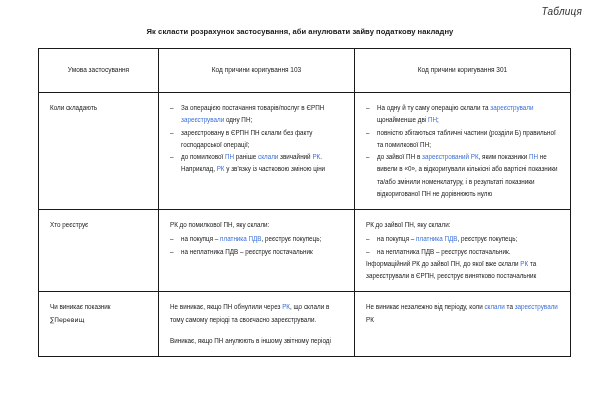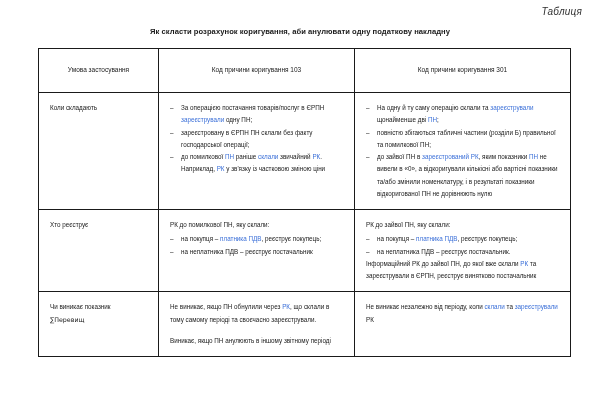--- a/index.html
+++ b/index.html
@@ -100,21 +100,21 @@
   .row-label { line-height: 1.95; }
   .sigma { font-family: "DejaVu Sans", sans-serif; }
 </style>
 </head>
 <body>
 
 <div class="page">
 
   <div class="table-caption">Таблиця</div>
 
-  <div class="doc-title">Як скласти розрахунок коригування, аби анулювати одну податкову накладну</div>
+  <div class="doc-title">Як скласти розрахунок застосування, аби анулювати зайву податкову накладну</div>
 
   <table class="main-table">
     <colgroup>
       <col class="c1">
       <col class="c2">
       <col class="c3">
     </colgroup>
     <thead>
       <tr>
         <th>Умова застосування</th>

